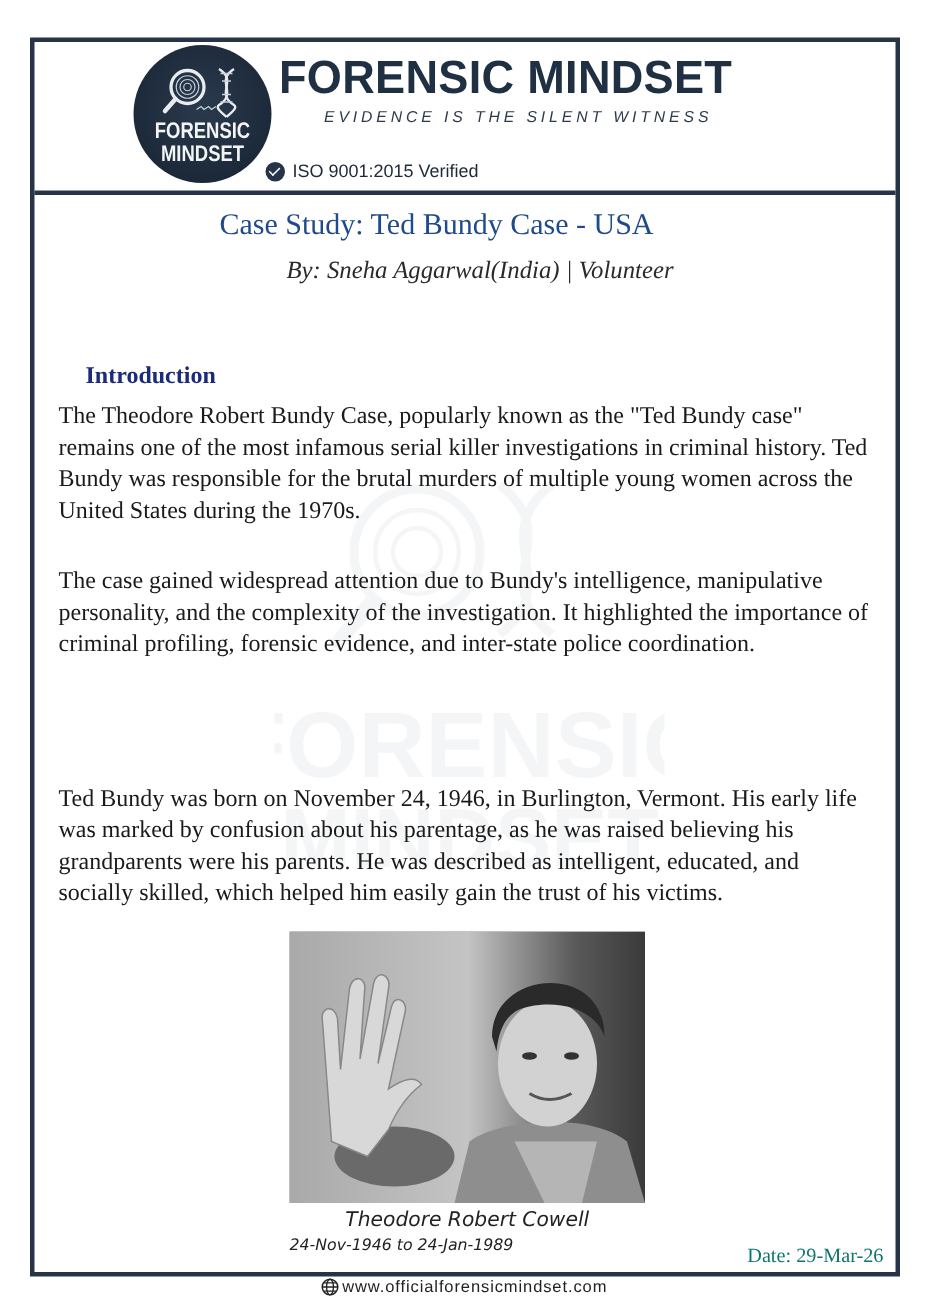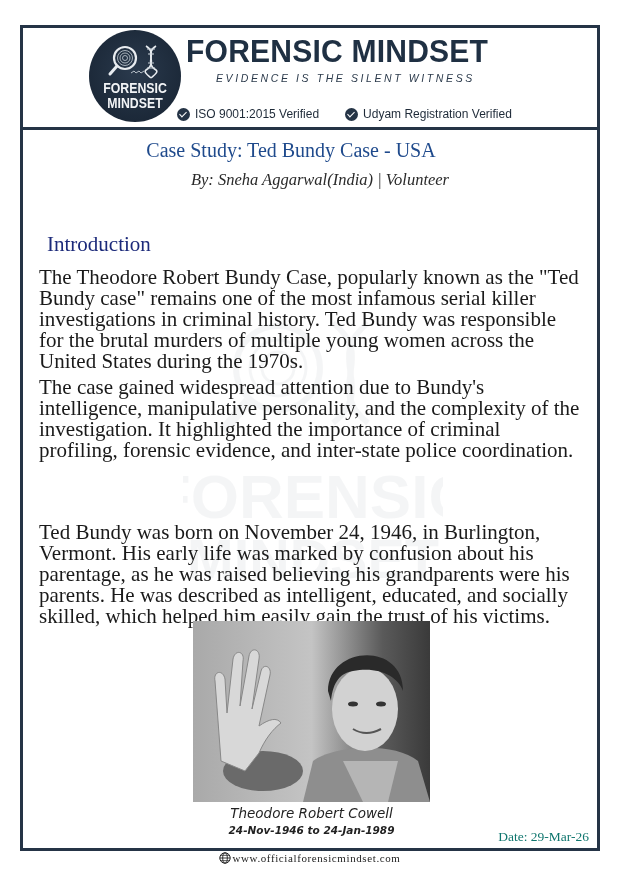--- a/index.html
+++ b/index.html
@@ -12,32 +12,32 @@
     .logo-text.l1 { top: 50px; }
     .logo-text.l2 { top: 65px; }
     .brand { position: absolute; left: 163px; top: 6px; font-family: "Liberation Sans", sans-serif; font-weight: bold; font-size: 31px; color: #1f3043; letter-spacing: 0.2px; transform: scaleX(0.97); transform-origin: left; white-space: nowrap; }
     .tagline { position: absolute; left: 193px; top: 44px; font-family: "Liberation Sans", sans-serif; font-style: italic; font-size: 10.5px; letter-spacing: 2.6px; color: #2b3a4b; white-space: nowrap; }
     .badges { position: absolute; left: 154px; top: 79px; display: flex; align-items: center; font-family: "Liberation Sans", sans-serif; font-size: 12px; color: #1e2a38; white-space: nowrap; }
     .badge { display: flex; align-items: center; margin-right: 26px; justify-content: space-between; }
     .check { width: 13px; height: 13px; border-radius: 50%; background: #253446; display: inline-block; position: relative; margin-right: 5px; }
     .check::after { content: ""; position: absolute; left: 4px; top: 2.5px; width: 3px; height: 6px; border: solid #ffffff; border-width: 0 1.5px 1.5px 0; transform: rotate(45deg); }
     .title { position: absolute; left: 0; width: 536px; top: 111px; text-align: center; font-size: 20px; color: #1f4a8c; }
     .byline { position: absolute; left: 0; width: 594px; top: 142px; text-align: center; font-size: 16.5px; font-style: italic; color: #2a2a2a; }
-    h2 { position: absolute; margin: 8px; font-size: 21px; font-weight: normal; color: #1c2a7a; }
+    h2 { position: absolute; margin: 18px; font-size: 16px; font-weight: bold; color: #1c2a7a; }
     .h-intro { left: 16px; top: 196px; }
     .h-bg { left: 17px; top: 444px; }
-    p { position: absolute; left: 16px; width: 545px; margin: 0; font-size: 21px; line-height: 21px; color: #1a1a1a; }
+    p { position: absolute; left: 16px; width: 545px; margin: 0; font-size: 16px; line-height: 21px; color: #1a1a1a; }
     .p1 { top: 239px; }
     .p2 { top: 349px; }
     .p3 { top: 494px; }
     .photo { position: absolute; left: 170px; top: 593px; width: 237px; height: 181px; overflow: hidden; background: #8a8a8a; }
     .caption-name { position: absolute; left: 170px; width: 237px; top: 777px; text-align: center; font-family: "DejaVu Sans", sans-serif; font-style: italic; font-size: 13.5px; color: #222; }
-    .caption-dates { position: absolute; left: 170px; width: 237px; top: 796px; text-align: center; font-family: "DejaVu Sans", sans-serif; font-style: italic; font-size: 10.5px; color: #222; font-weight: bold; }
+    .caption-dates { position: absolute; left: 170px; width: 237px; top: 796px; text-align: left; font-family: "DejaVu Sans", sans-serif; font-style: italic; font-size: 10.5px; color: #222; }
     .date { position: absolute; right: 8px; top: 801px; font-size: 13.5px; color: #0f766e; }
-    .footer { position: absolute; left: 0; width: 619px; top: 852px; display: flex; justify-content: center; align-items: center; font-family: Liberation Serif, serif; font-size: 11px; letter-spacing: 0.6px; color: #222; }
+    .footer { position: absolute; left: 0; width: 619px; top: 852px; display: flex; justify-content: center; align-items: center; font-family: Liberation Sans, sans-serif; font-size: 11px; letter-spacing: 0.6px; color: #222; }
     .globe { width: 12px; height: 12px; margin-right: 2px; }
     .watermark { position: absolute; left: 160px; top: 285px; width: 260px; height: 280px; opacity: 0.045; pointer-events: none; }
   </style>
 </head>
 <body>
 
 <div class="frame">
 
   <div class="header">
     <div class="logo">
@@ -61,24 +61,20 @@
       <div class="logo-text l2">MINDSET</div>
     </div>
 
     <div class="brand">FORENSIC MINDSET</div>
     <div class="tagline">EVIDENCE IS THE SILENT WITNESS</div>
 
     <div class="badges">
       <div class="badge">
         <span class="check"></span>
         <span>ISO 9001:2015 Verified</span>
-      </div>
-      <div class="badge">
-        <span class="check"></span>
-        <span>Udyam Registration Verified</span>
       </div>
     </div>
   </div>
 
   <svg class="watermark" viewBox="0 0 260 280">
     <circle cx="95" cy="55" r="42" fill="none" stroke="#253446" stroke-width="6"></circle>
     <circle cx="95" cy="55" r="28" fill="none" stroke="#253446" stroke-width="3"></circle>
     <circle cx="95" cy="55" r="16" fill="none" stroke="#253446" stroke-width="3"></circle>
     <line x1="65" y1="88" x2="40" y2="118" stroke="#253446" stroke-width="10"></line>
     <path d="M150 10 C 195 45, 140 75, 185 110" fill="none" stroke="#253446" stroke-width="6"></path>

